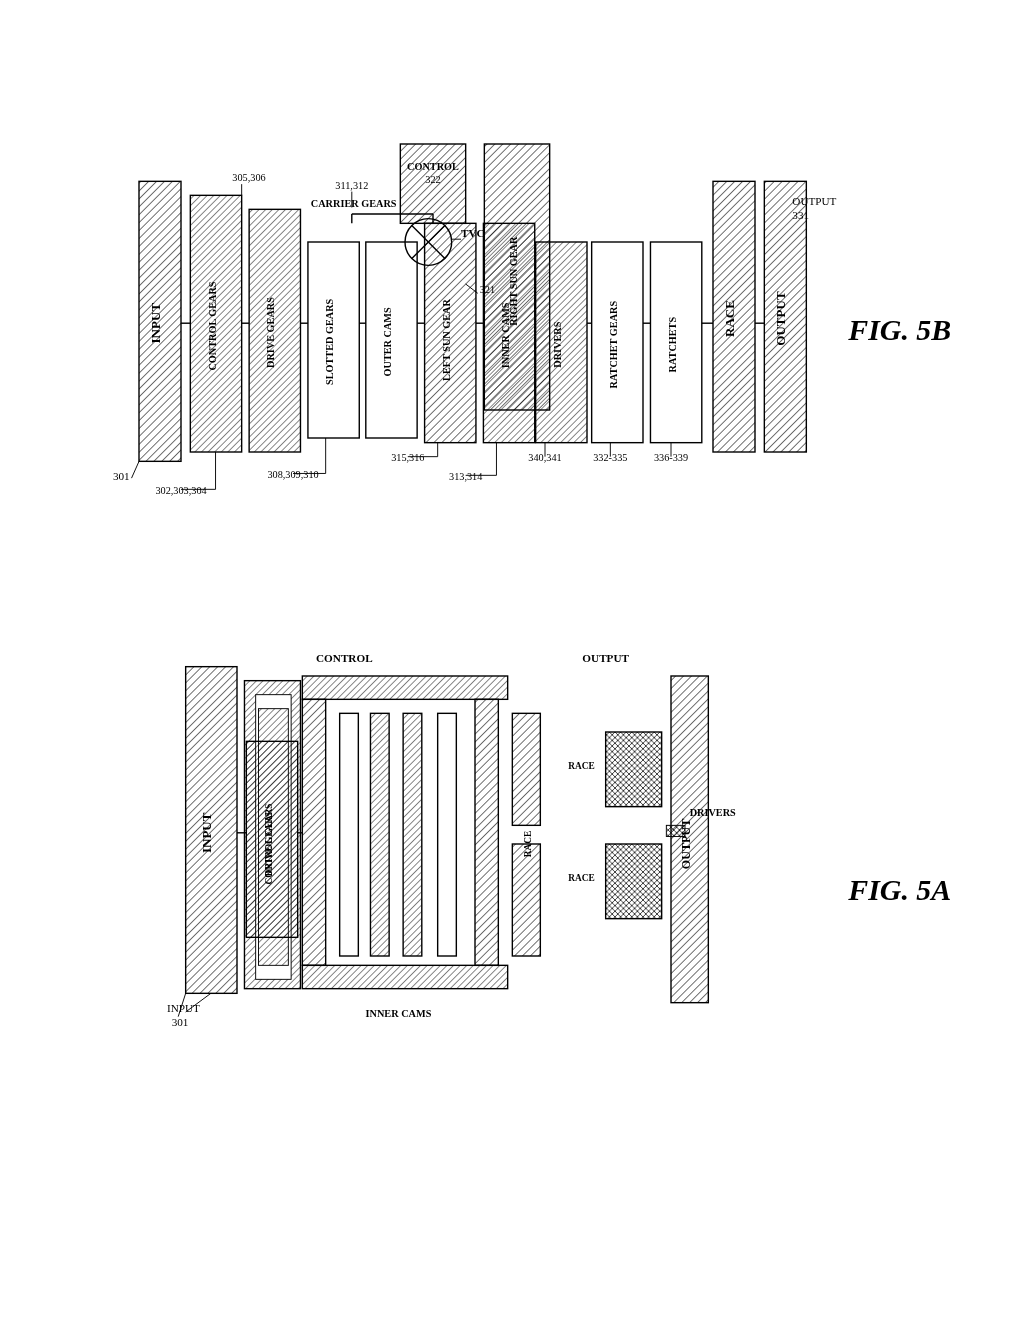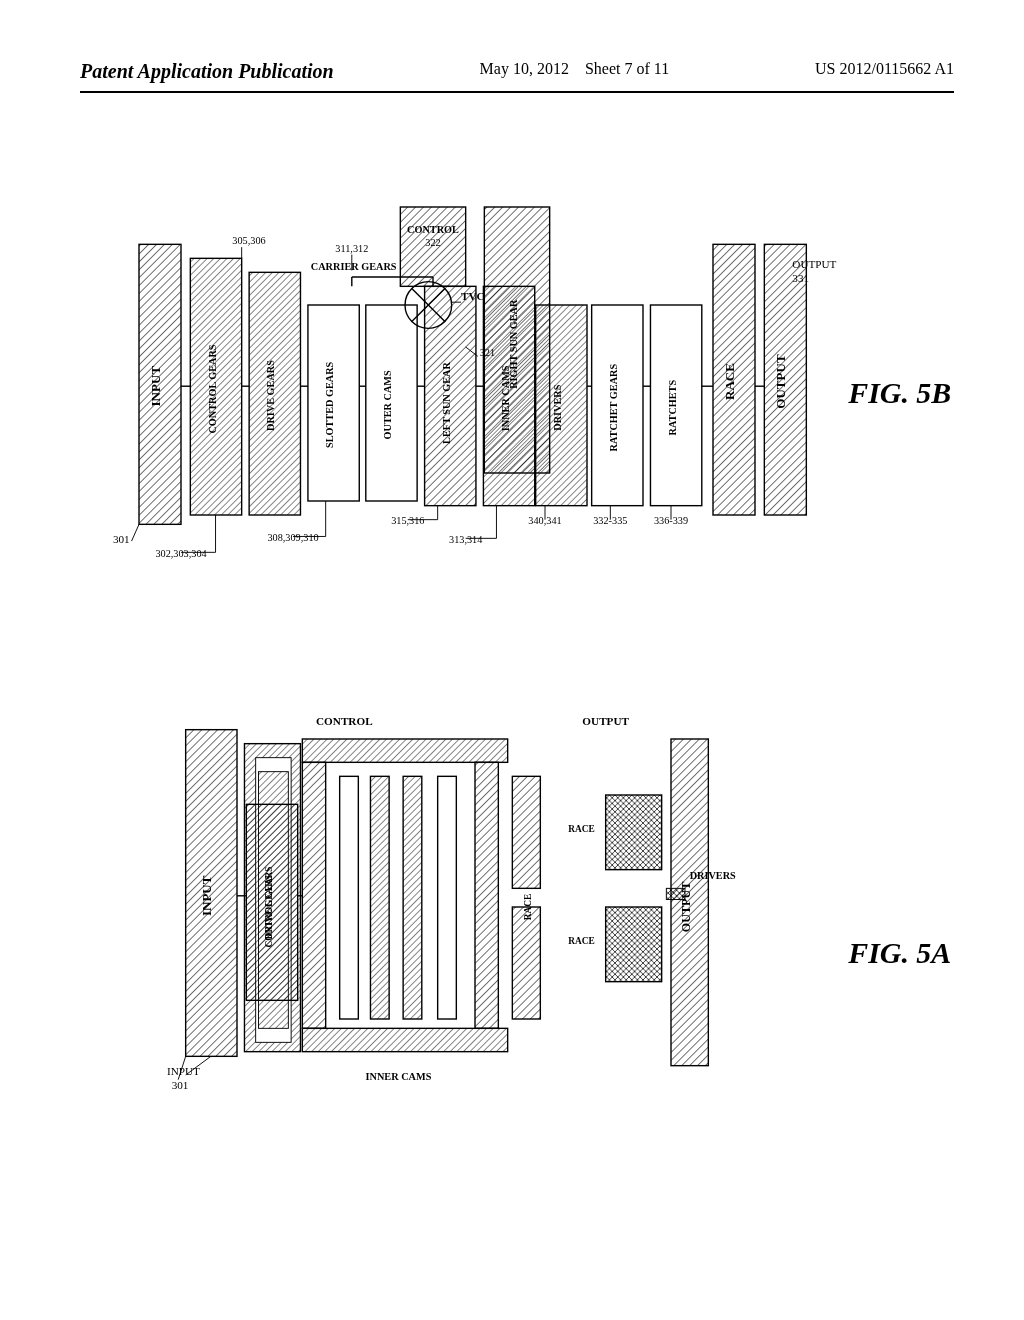--- a/index.html
+++ b/index.html
@@ -46,28 +46,20 @@
     }
     svg {
       width: 100%;
       height: 100%;
     }
   </style>
 </head>
 <body>
 
 <div class="page">
-  <div class="header">
-    <div class="header-left">Patent Application Publication</div>
-    <div class="header-center">
-      <span>May 10, 2012</span>&nbsp;&nbsp;&nbsp;
-      <span>Sheet 7 of 11</span>
-    </div>
-    <div class="header-right">US 2012/0115662 A1</div>
-  </div>
 
   <div class="diagram-area">
     <svg viewBox="0 0 870 1200" xmlns="http://www.w3.org/2000/svg">
       <defs>
 
         <pattern id="hatch45" patternUnits="userSpaceOnUse" width="6" height="6" patternTransform="rotate(45)">
           <line x1="0" y1="0" x2="0" y2="6" stroke="#000" stroke-width="1.2"></line>
         </pattern>
         <pattern id="hatch45b" patternUnits="userSpaceOnUse" width="5" height="5" patternTransform="rotate(45)">
           <line x1="0" y1="0" x2="0" y2="5" stroke="#000" stroke-width="1"></line>

